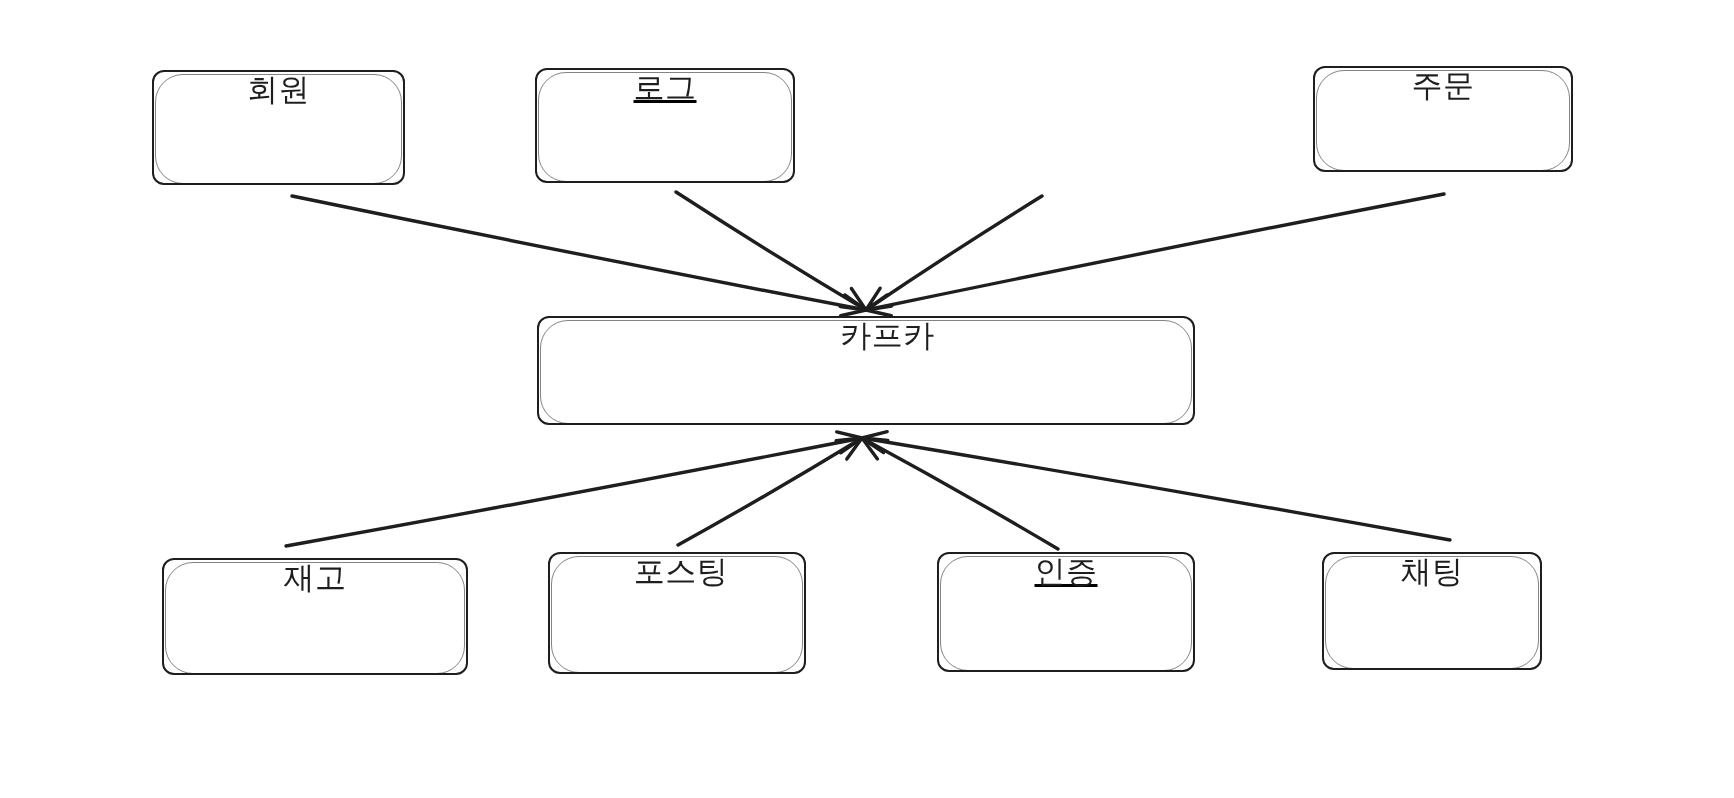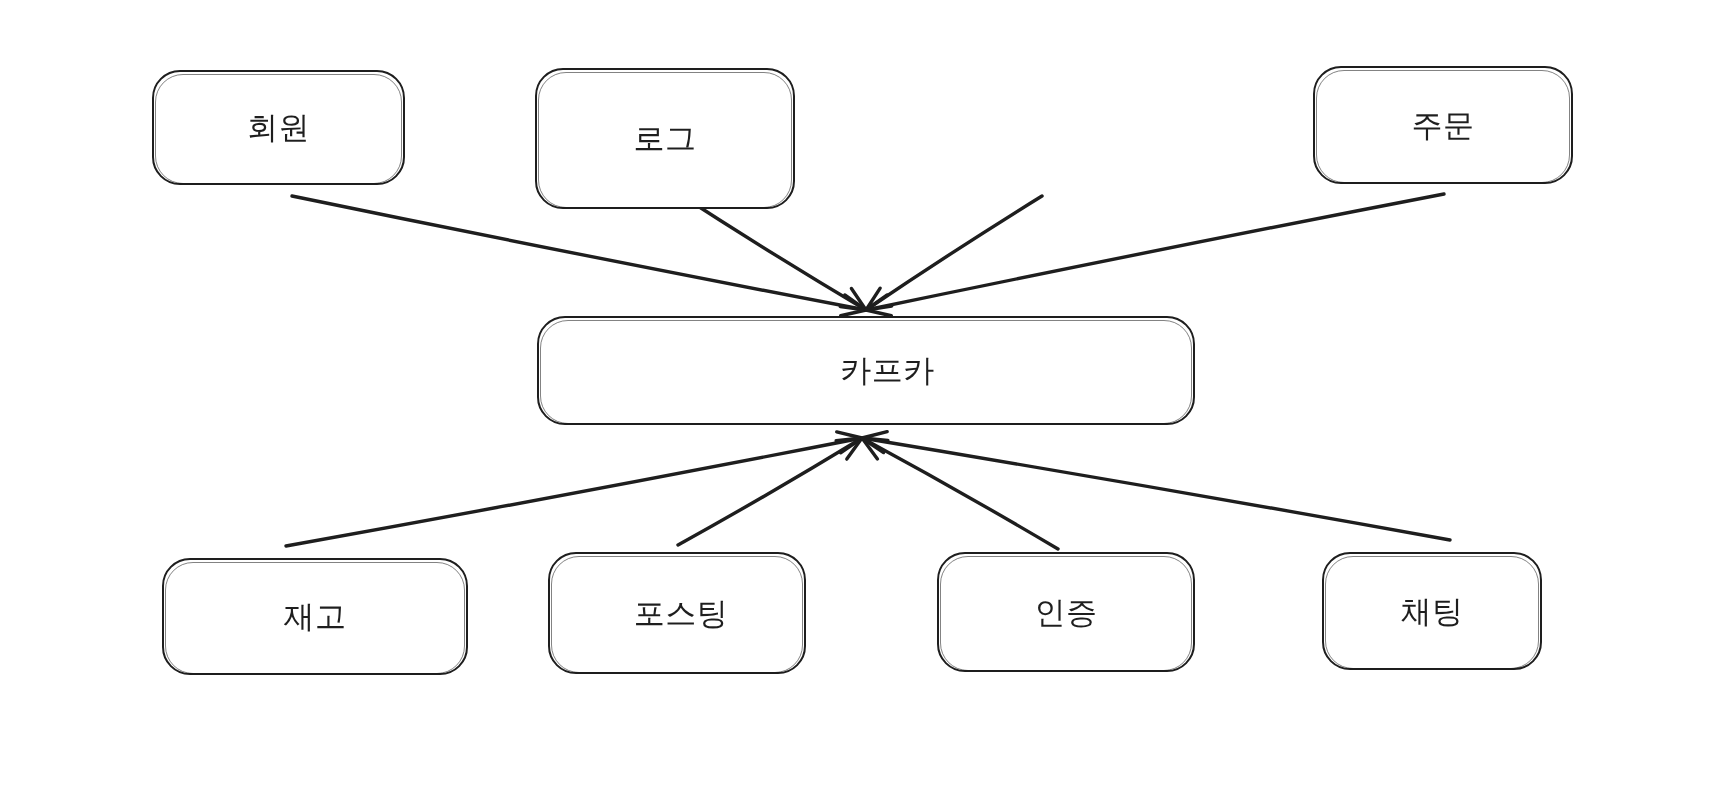--- a/index.html
+++ b/index.html
@@ -25,25 +25,25 @@
     left: 0;
     top: 0;
     width: 1734px;
     height: 798px;
     pointer-events: none;
   }
   .node {
     position: absolute;
     box-sizing: border-box;
     display: flex;
-    align-items: center;
+    align-items: flex-start;
     justify-content: center;
     background: #ffffff;
     border: 2.4px solid #1e1e1e;
-    border-radius: 28px;
+    border-radius: 12px;
     z-index: 3;
   }
   .node-label {
     font-size: 31px;
     line-height: 1.1;
     color: #1e1e1e;
     letter-spacing: 0.5px;
     white-space: nowrap;
     font-weight: 400;
   }
@@ -109,37 +109,37 @@
       <g>
         <path d="M 1450 540 Q 1156.376017101753 486.83237200165956 862 438" fill="none" stroke="#1e1e1e" stroke-width="3.4" stroke-linecap="round"></path>
         <path d="M 862 438 L 887.2030061135848 431.6118482454935" fill="none" stroke="#1e1e1e" stroke-width="3.4" stroke-linecap="round"></path>
         <path d="M 862 438 L 883.5789629335922 452.50339128309844" fill="none" stroke="#1e1e1e" stroke-width="3.4" stroke-linecap="round"></path>
       </g>
     </svg>
 
   <div class="node top" style="left: 152px; top: 70px; width: 253px; height: 115px;">
     <span class="node-label">회원</span>
   </div>
-  <div class="node top" style="left: 535px; top: 68px; width: 260px; height: 141px;">
+  <div class="node top" style="left: 535px; top: 68px; width: 260px; height: 115px; text-decoration: underline;">
     <span class="node-label">로그</span>
   </div>
-  <div class="node top" style="left: 1313px; top: 66px; width: 260px; height: 118px;">
+  <div class="node top" style="left: 1313px; top: 66px; width: 260px; height: 106px;">
     <span class="node-label">주문</span>
   </div>
 
   <div class="node center" style="left: 537px; top: 316px; width: 658px; height: 109px;">
     <span class="node-label">카프카</span>
   </div>
 
   <div class="node bottom" style="left: 162px; top: 558px; width: 306px; height: 117px;">
     <span class="node-label">재고</span>
   </div>
   <div class="node bottom" style="left: 548px; top: 552px; width: 258px; height: 122px; padding-left: 8px;">
     <span class="node-label">포스팅</span>
   </div>
-  <div class="node bottom" style="left: 937px; top: 552px; width: 258px; height: 120px;">
+  <div class="node bottom" style="left: 937px; top: 552px; width: 258px; height: 120px; text-decoration: underline;">
     <span class="node-label">인증</span>
   </div>
   <div class="node bottom" style="left: 1322px; top: 552px; width: 220px; height: 118px;">
     <span class="node-label">채팅</span>
   </div>
 
 </div>
 
 </body></html>

